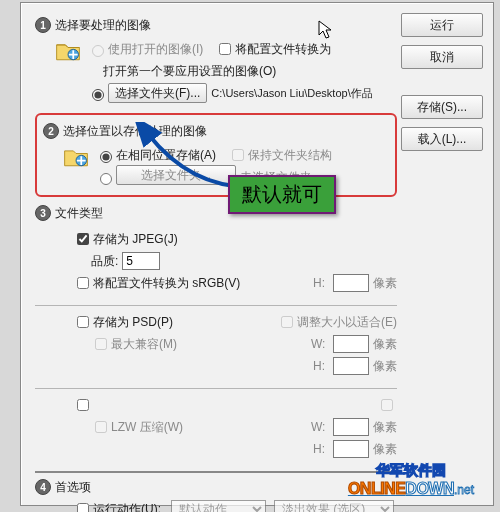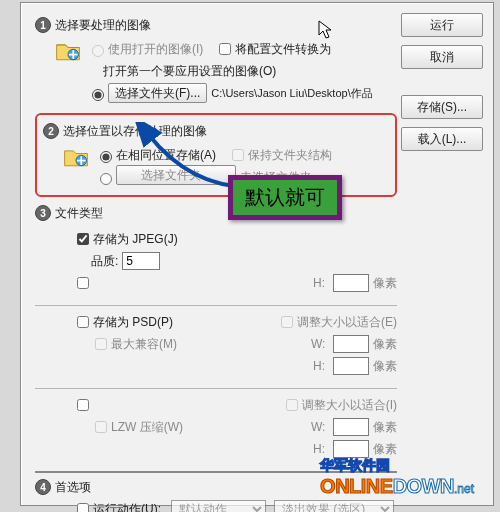--- a/index.html
+++ b/index.html
@@ -21,25 +21,25 @@
   .section3 { margin-top: 6px; }
   .hr { border-top: 1px solid #b5b5b5; margin: 6px 0 4px 0; }
   .hr.strong { border-top: 2px solid #888; }
   .file-group { margin: 6px 0 2px 0; padding-bottom: 4px; }
   .label { margin-right: 4px; }
   .mini-input { width: 38px; display: inline-block; }
   .wh { display: flex; align-items: center; gap: 4px; }
   .wh .label { width: 14px; text-align: right; color: #888; }
   .wh input { width: 36px; }
   .wh .unit { color: #888; }
-  .tooltip { position: absolute; background: #3aa03a; border: 5px solid #701a75; color: #000; font-size: 20px; padding: 4px 12px; box-shadow: 2px 2px 4px rgba(0,0,0,0.4); }
+  .tooltip { position: absolute; background: #3aa03a; border: 2px solid #701a75; color: #000; font-size: 20px; padding: 4px 12px; box-shadow: 2px 2px 4px rgba(0,0,0,0.4); }
   .arrow-svg { position: absolute; pointer-events: none; }
-  .watermark { position: absolute; right: 26px; bottom: 14px; text-align: left; }
+  .watermark { position: absolute; right: 26px; bottom: 14px; text-align: center; }
   .wm-cn { font-size: 14px; color: #fff; -webkit-text-stroke: 1.2px #1248b0; font-weight: 700; }
-  .wm-en { font-family: Arial Black, Arial; font-weight: 900; font-size: 20px; color: #fff; -webkit-text-stroke: 1.1px #1f6fb2; letter-spacing: -0.5px; }
+  .wm-en { font-family: Arial Black, Arial; font-weight: 900; font-size: 16px; color: #fff; -webkit-text-stroke: 1.1px #1f6fb2; letter-spacing: -0.5px; text-decoration: underline; }
   .wm-en .hl { color: #ff7a00; -webkit-text-stroke: 1.1px #b04a00; }
   .wm-net { font-size: 12px; color: #fff; -webkit-text-stroke: 0.8px #1f6fb2; font-weight: 400; }
   .cursor { position: absolute; left: 318px; top: 20px; }
   .cursor svg { width: 16px; height: 20px; }
   .inline-block { display: inline-block; vertical-align: middle; }
   .section1-rows { display: flex; }
   .section1-rows .rows { flex: 1; }
   .flex1 { flex: 1; }
 </style>
 </head>
@@ -132,20 +132,21 @@
         <div class="row">
           <input type="checkbox" class="check" checked="" style="">
           <span>存储为 JPEG(J)</span>
         </div>
         <div class="row" style="margin-left:18px">
           <span class="label">品质:</span>
           <input class="inline-input mini-input" value="5" style="">
         </div>
         <div class="row" style="margin-left:0">
           <input type="checkbox" class="check" style="">
+          <span>将配置文件转换为 sRGB(V)</span>
           <span class="flex1"></span>
           <span class="wh">
               <span class="label muted">H:</span>
               <input class="inline-input muted" disabled="" style="">
               <span class="unit">像素</span>
             </span>
         </div>
       </div>
       <div class="hr"></div>
 
@@ -176,21 +177,20 @@
             </span>
         </div>
       </div>
       <div class="hr"></div>
 
       <div class="file-group" style="margin-left:38px">
         <div class="row">
           <input type="checkbox" class="check" style="">
           <span class="flex1"></span>
           <input type="checkbox" class="check" disabled="" style="">
-          <span class="muted">调整大小以适合(I)</span>
         </div>
         <div class="row" style="margin-left:18px">
           <input type="checkbox" class="check" disabled="" style="">
           <span class="muted">LZW 压缩(W)</span>
           <span class="flex1"></span>
           <span class="wh">
               <span class="label muted">W:</span>
               <input class="inline-input muted" disabled="" style="">
               <span class="unit">像素</span>
             </span>

